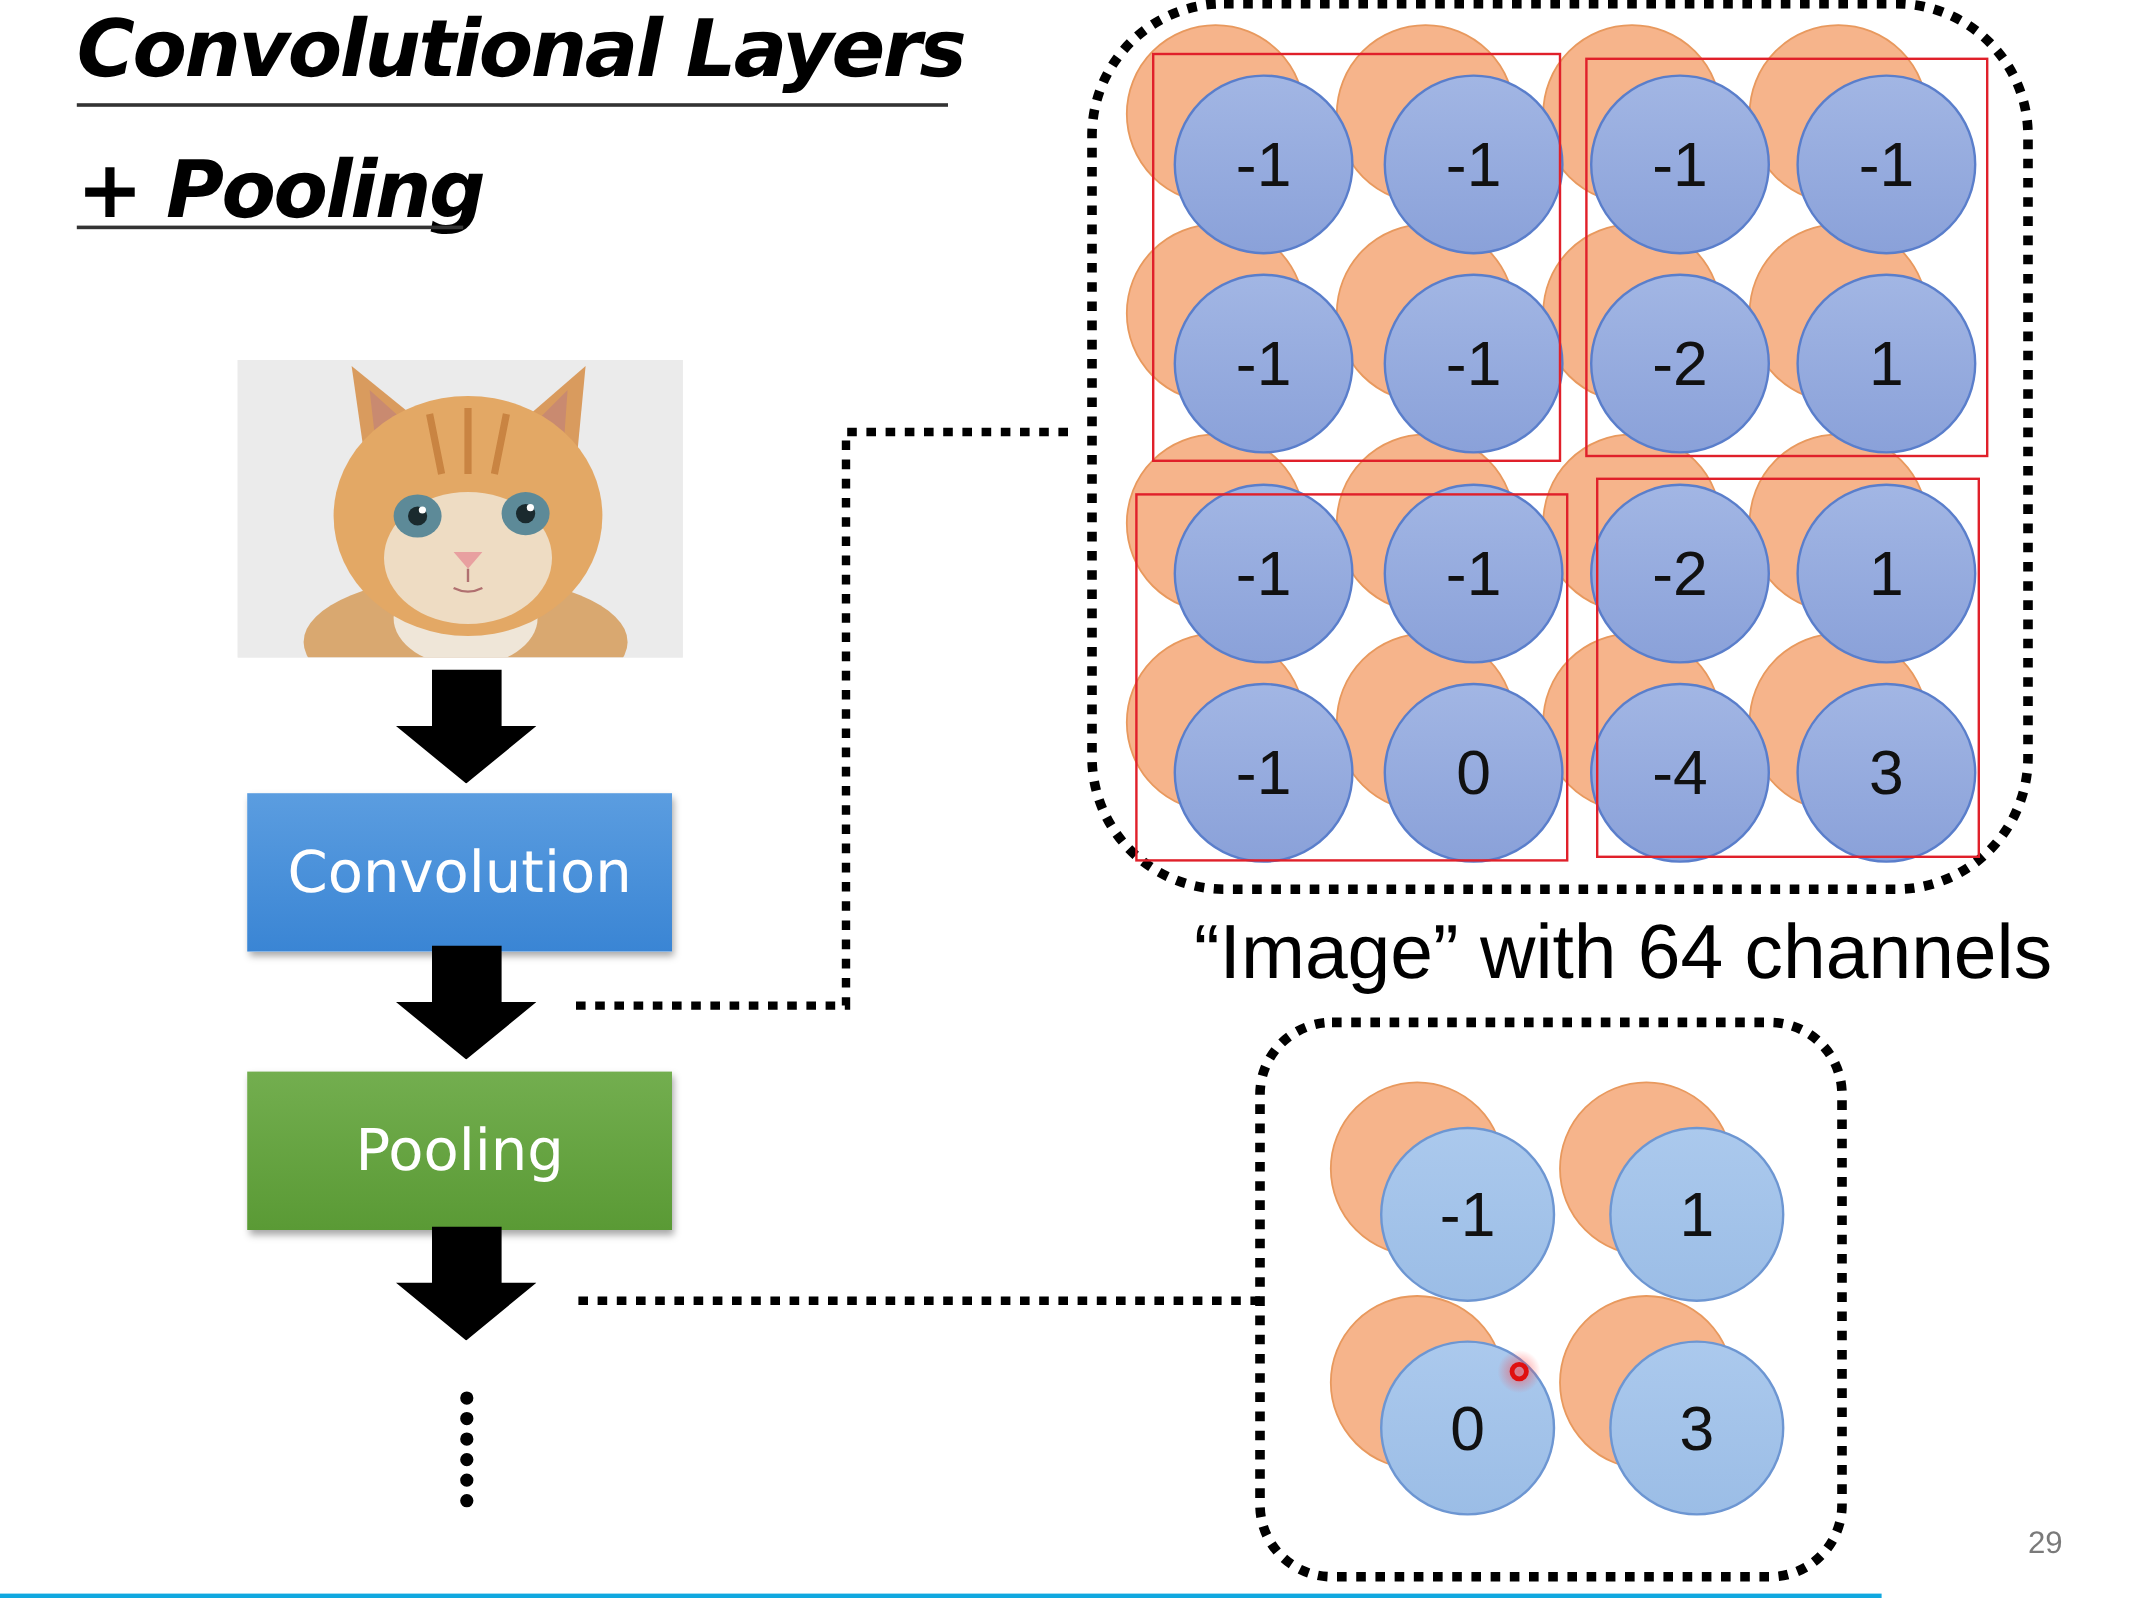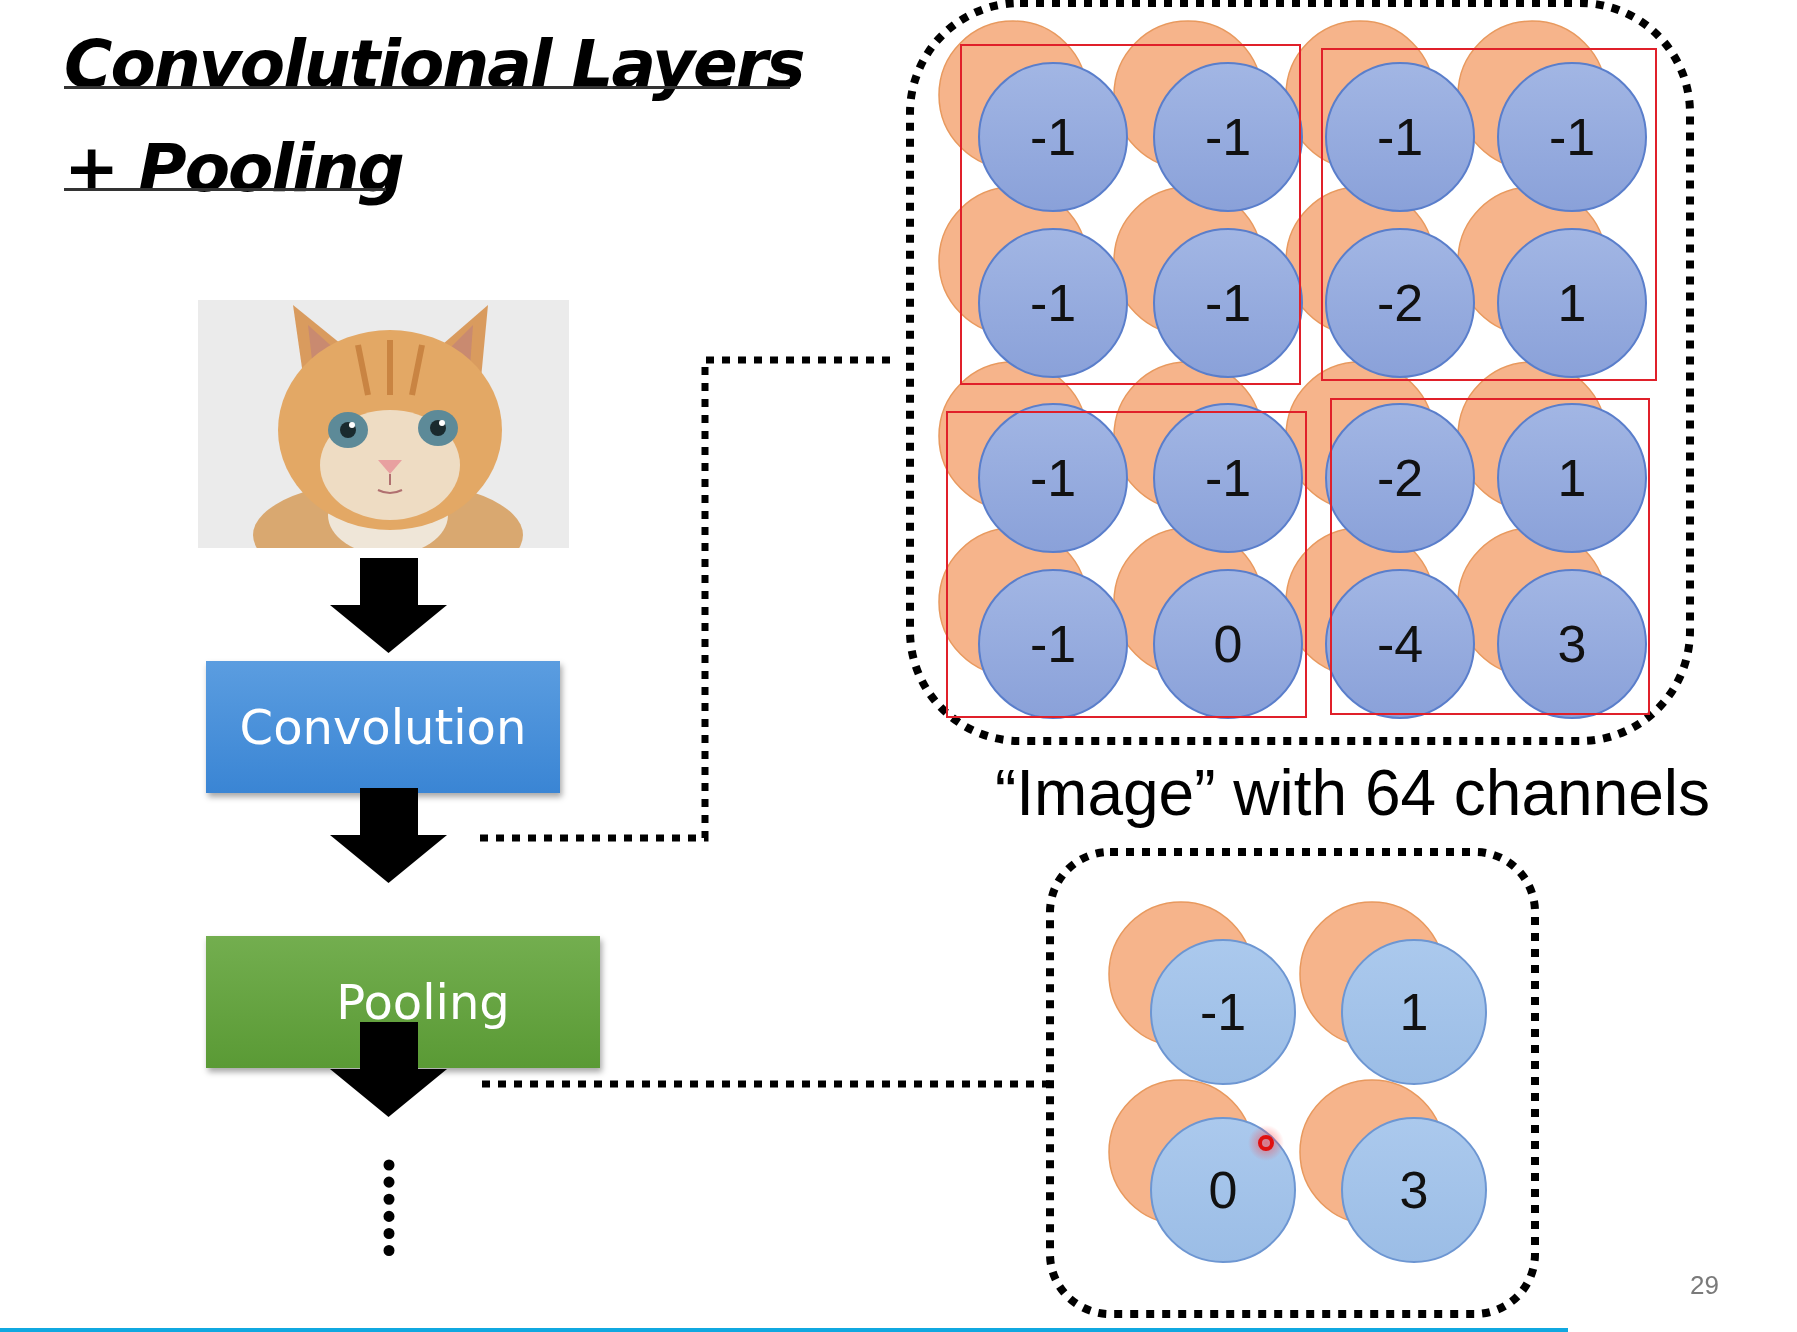--- a/index.html
+++ b/index.html
@@ -1,37 +1,37 @@
 <!DOCTYPE html>
 <html><head>
 <meta charset="utf-8">
 <style>
   html, body { margin: 0; padding: 0; background: #ffffff; }
   body { width: 1797px; height: 1332px; position: relative; overflow: hidden; font-family: "DejaVu Sans", "Liberation Sans", sans-serif; }
   .title-line {
     position: absolute; left: 64px; font-family: "DejaVu Sans", sans-serif;
     font-weight: bold; font-style: italic; color: #000; font-size: 66px;
-    letter-spacing: -2px; line-height: 1; margin-top: 24px;
+    letter-spacing: -2px; line-height: 1;
   }
   #title1 { top: 8px; }
-  #title2 { top: 112px; }
+  #title2 { top: 126px; }
   .underline { position: absolute; height: 3px; background: #333; }
   #u1 { left: 64px; top: 86px; width: 726px; }
   #u2 { left: 64px; top: 188px; width: 322px; }
 
   #cat { position: absolute; left: 198px; top: 300px; width: 371px; height: 248px; background: #e8e8e8; overflow: hidden; }
 
   .step-box {
     position: absolute; left: 206px; width: 354px; height: 132px;
     color: #fff; font-family: "DejaVu Sans", sans-serif; font-size: 48px;
     display: flex; align-items: center; justify-content: center;
     box-shadow: 2px 4px 6px rgba(0,0,0,0.35);
   }
   #conv-box { top: 661px; background: linear-gradient(#5b9de0, #3a85d4); }
-  #pool-box { top: 936px; background: linear-gradient(#73ae4f, #5a9a35); padding-left: 40px; }
+  #pool-box { top: 893px; background: linear-gradient(#73ae4f, #5a9a35); }
 
   .arrow { position: absolute; left: 330px; width: 117px; height: 95px; }
   #arrow1 { top: 558px; }
   #arrow2 { top: 788px; }
   #arrow3 { top: 1022px; }
 
   #diagram-svg { position: absolute; left: 0; top: 0; }
 
   #caption { position: absolute; left: 995px; top: 756px; font-size: 64px; color: #000; font-family: "Liberation Sans", sans-serif; white-space: nowrap; }
   #page-number { position: absolute; left: 1690px; top: 1270px; font-size: 26px; color: #7a7a7a; font-family: "Liberation Sans", sans-serif; }

